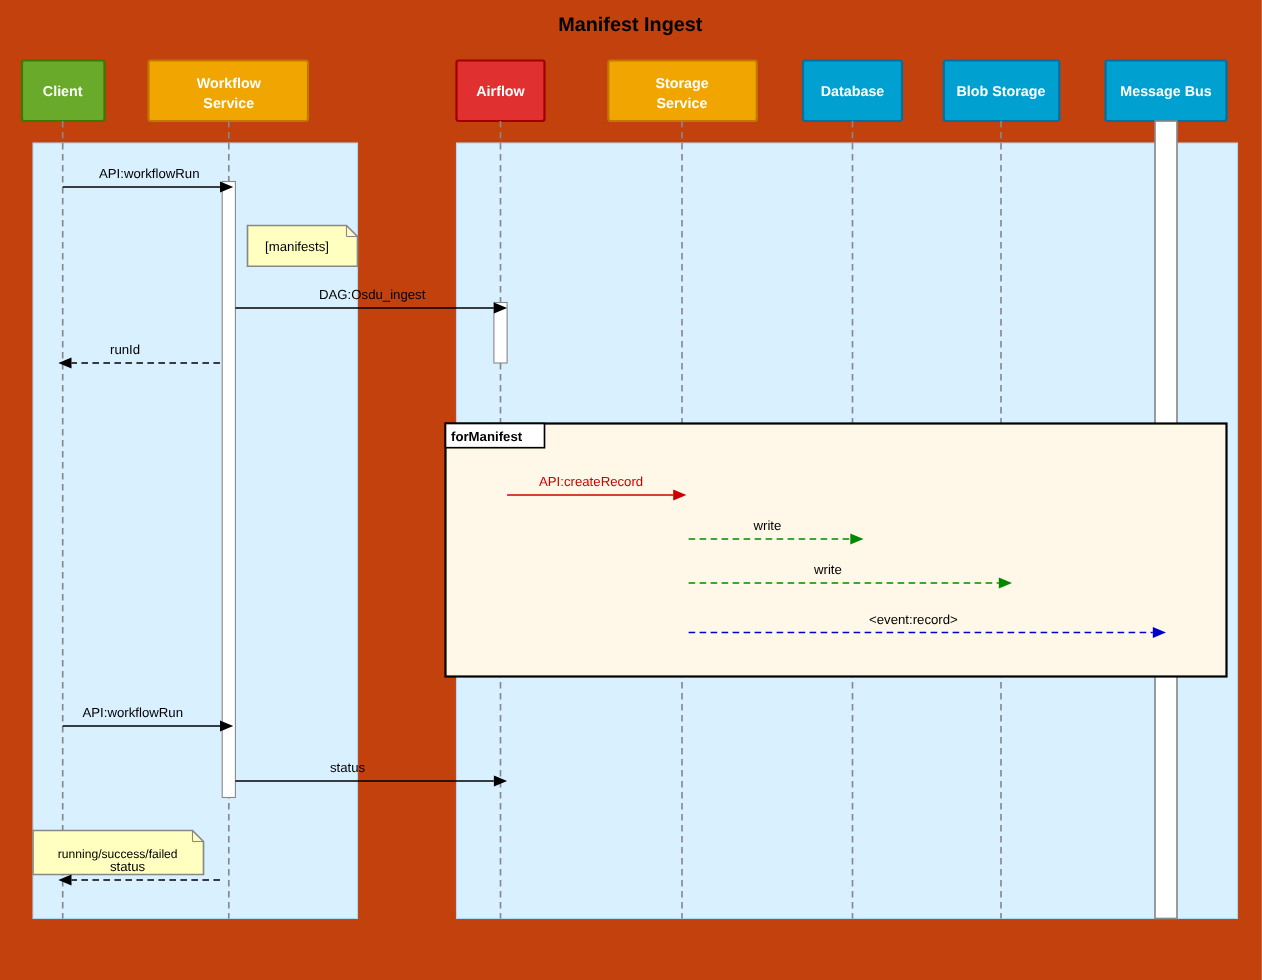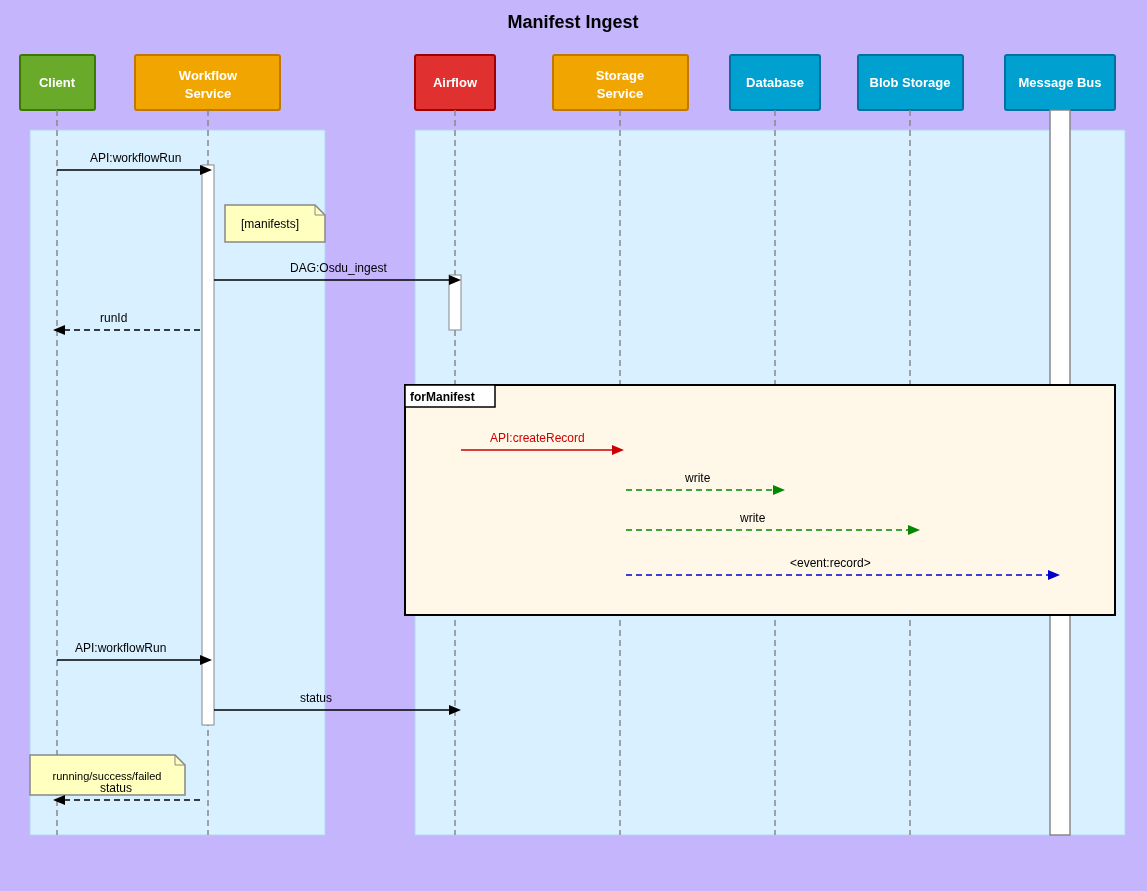--- a/index.html
+++ b/index.html
@@ -8,21 +8,21 @@
       font-family: Arial, sans-serif;
       width: 1147px;
       height: 891px;
       overflow: hidden;
       position: relative;
     }
     #diagram-container {
       width: 1147px;
       height: 891px;
       position: relative;
-      background: #c4b5fd;
+      background: #c2410c;
     }
     svg#main-svg {
       position: absolute;
       top: 0; left: 0;
       width: 1147px;
       height: 891px;
     }
   </style>
 </head>
 <body>

